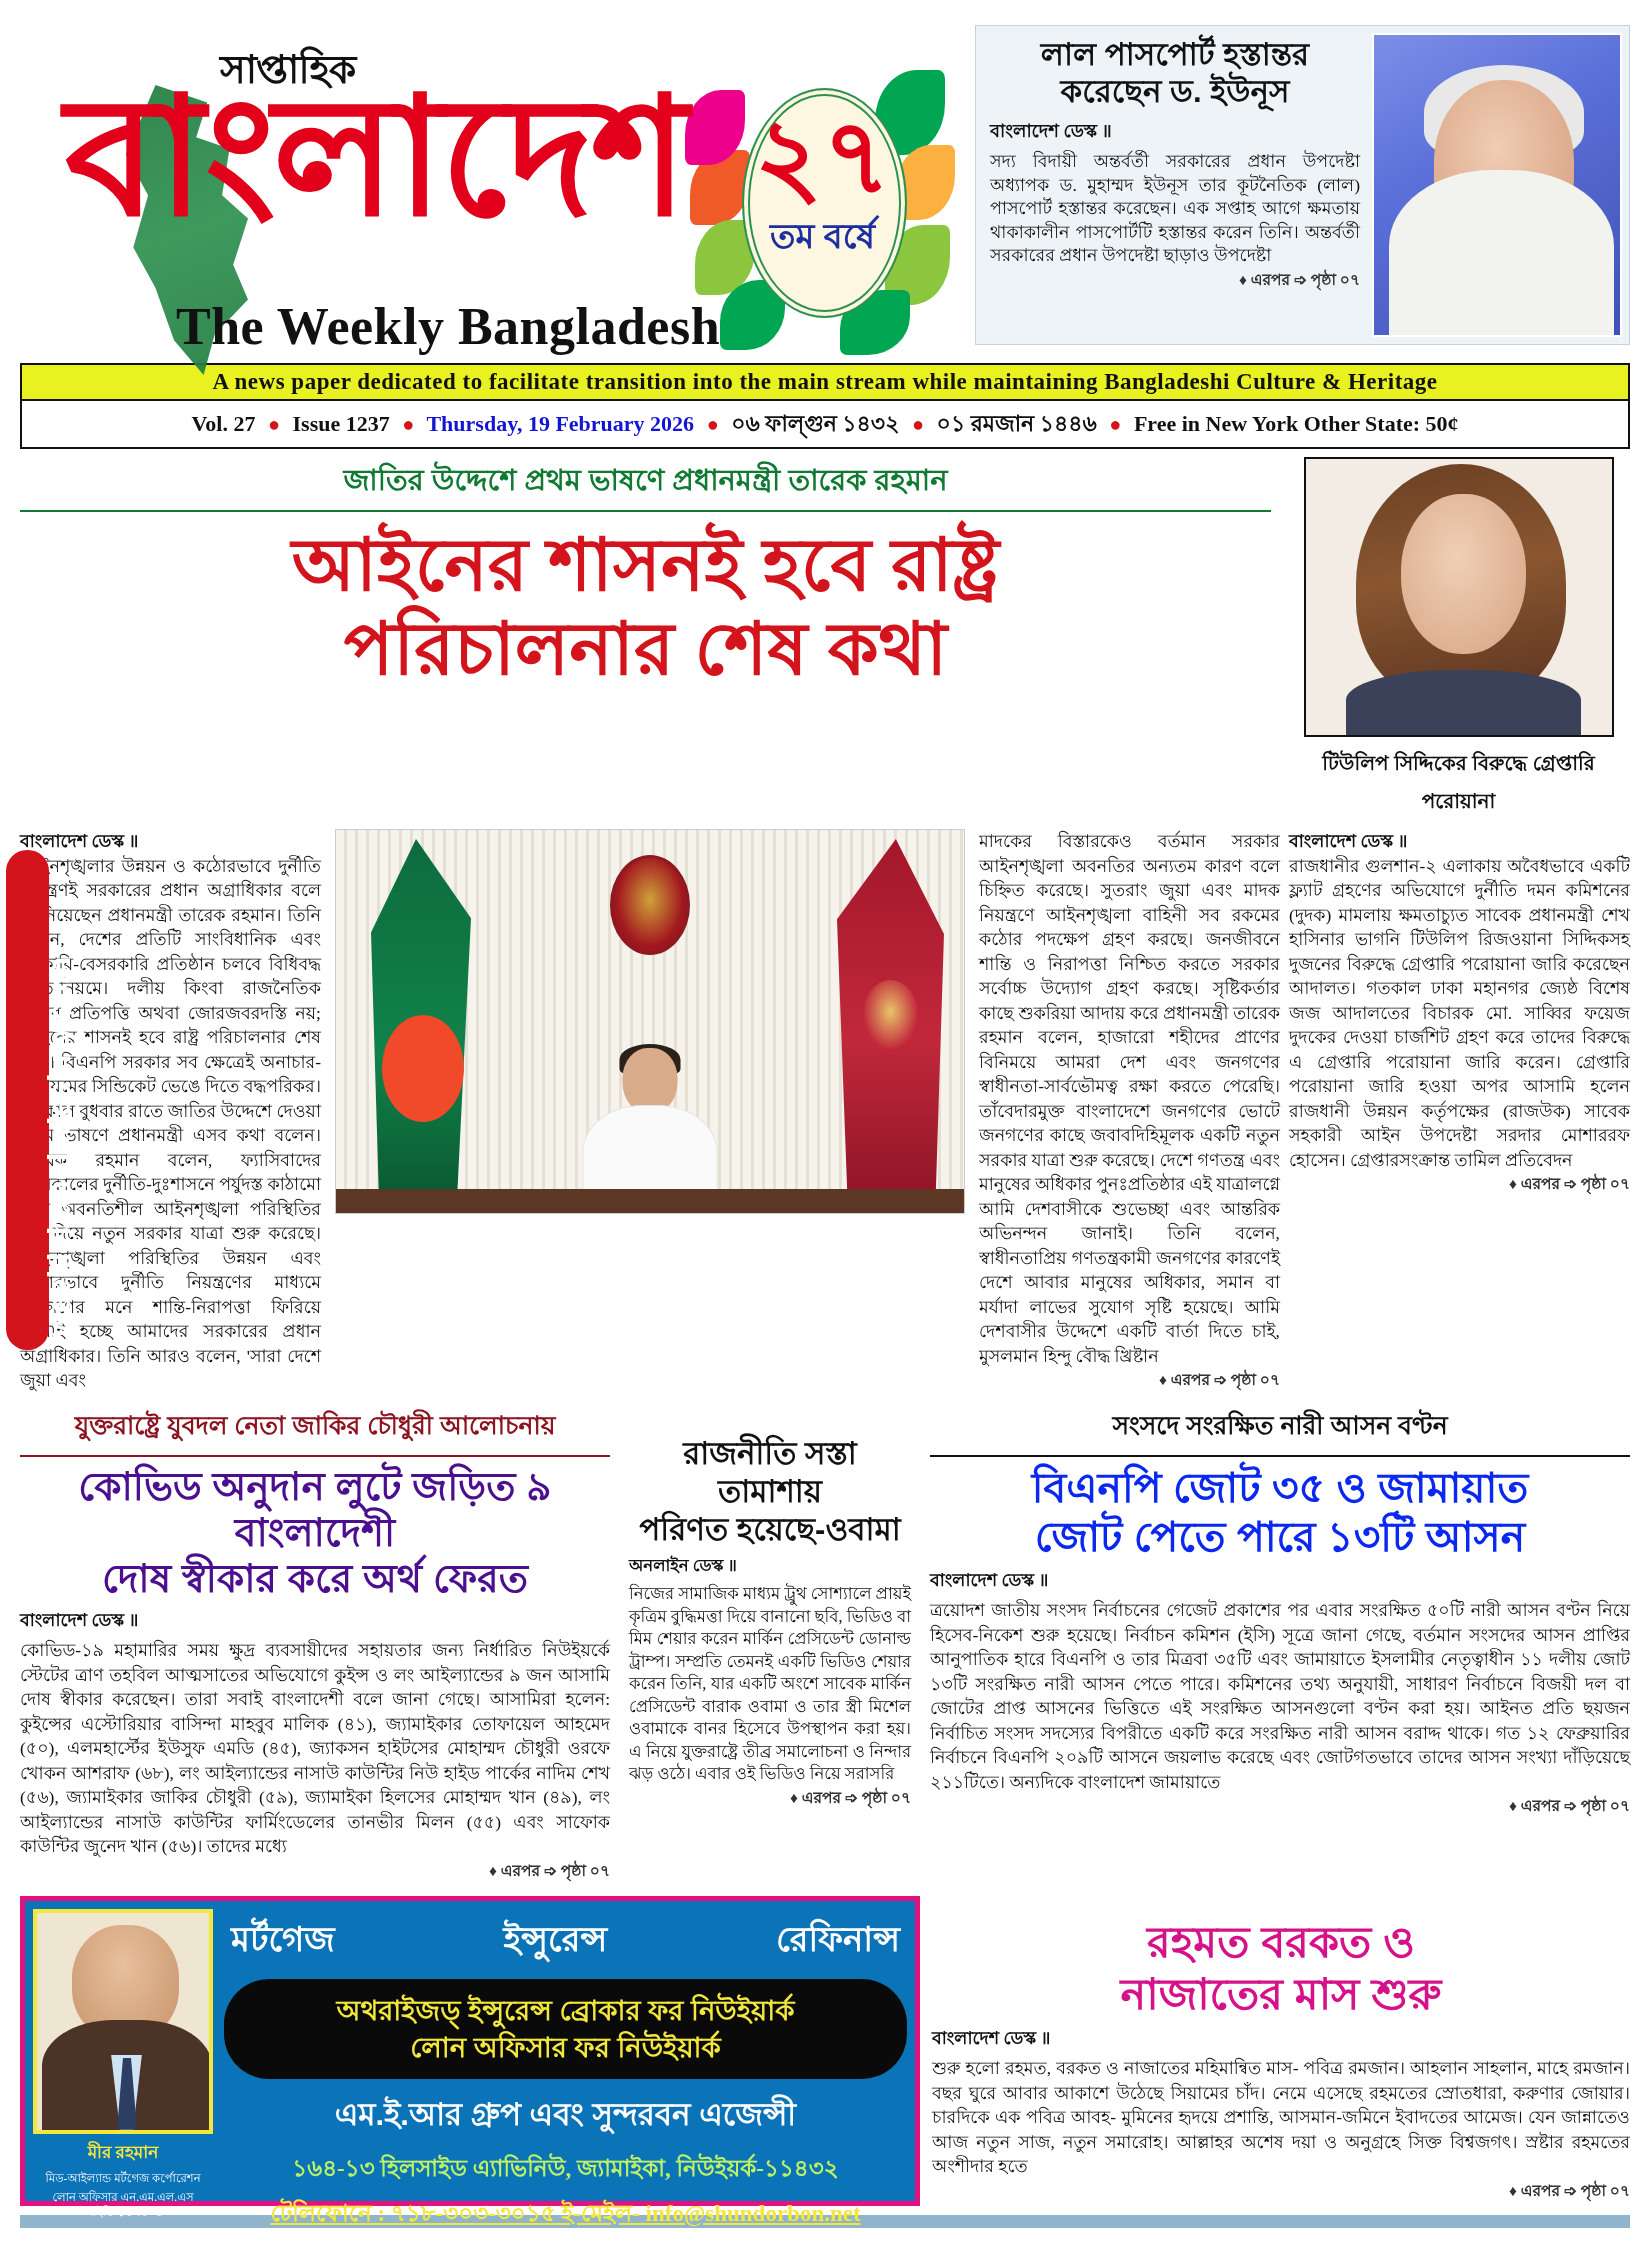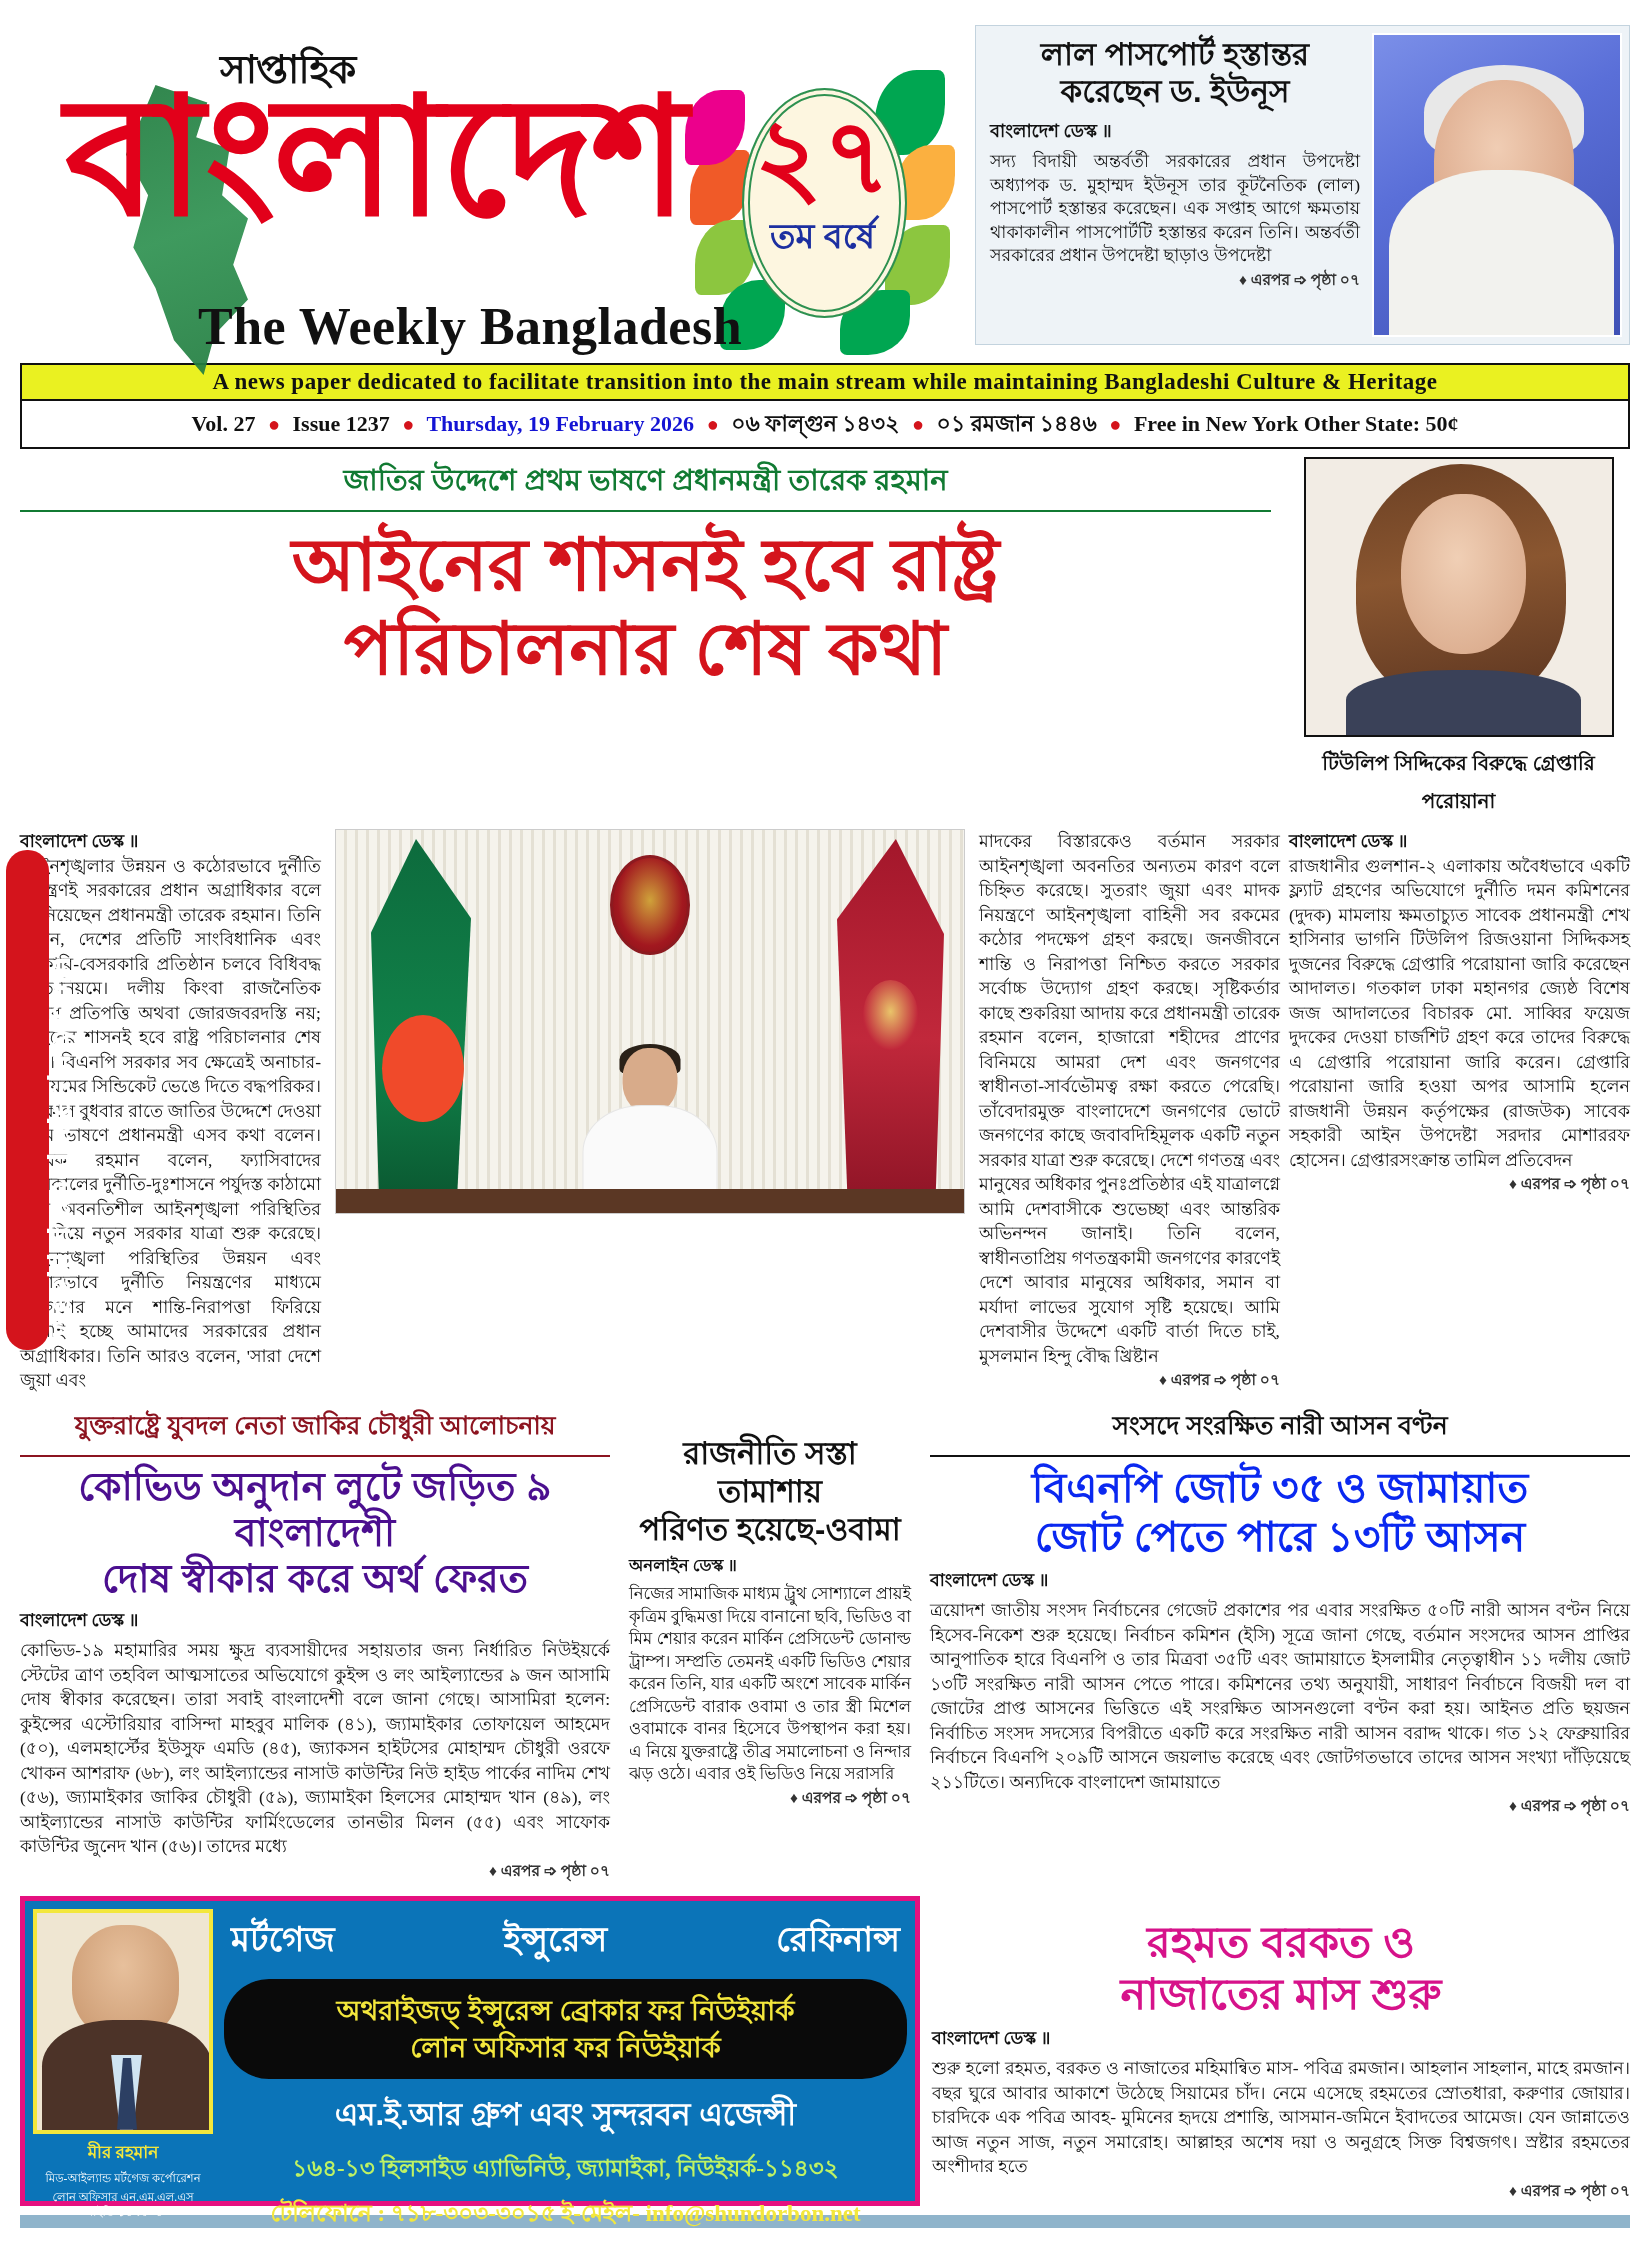--- a/index.html
+++ b/index.html
@@ -31,21 +31,21 @@
   }
   .map-silhouette {
     position:absolute; left:80px; top:70px; width:185px; height:290px;
     background:linear-gradient(160deg,#1f7a3d 0%, #2e9150 50%, #1f7a3d 100%);
     clip-path:polygon(30% 0%, 58% 6%, 52% 18%, 70% 22%, 66% 38%, 80% 46%,
       72% 62%, 80% 74%, 62% 86%, 56% 100%, 40% 88%, 30% 70%, 18% 56%, 26% 38%, 14% 24%, 30% 0%);
     opacity:.92; z-index:0;
   }
   .bangla-title, .saptahik { z-index:3; }
   .the-weekly {
-    position:absolute; left:178px; top:282px;
+    position:absolute; left:156px; top:282px;
     font-size:52px; font-weight:bold; color:#111;
     font-family:"Liberation Serif", serif;
     letter-spacing:0.5px; z-index:4;
   }
   .anniv-wrap { position:absolute; left:670px; top:45px; width:265px; height:285px; z-index:2; }
   .petal { position:absolute; border-radius:60% 10% 60% 10%; }
   .anniv-oval {
     position:absolute; left:52px; top:27.5px; width:165px; height:230px;
     border-radius:50%; background:#fdf6e0; border:2.5px solid #2e9150;
     box-shadow:inset 0 0 0 4px #fdf6e0, inset 0 0 0 6px #2e9150;
@@ -224,21 +224,21 @@
   }
   .ad-black {
     margin-top:9px; background:#0a0a0a; border-radius:45px; padding:13px 20px;
     text-align:center;
   }
   .ad-black div { color:#f3e73c; font-weight:bold; font-size:27.5px; line-height:37px;
     font-family:"Liberation Sans", sans-serif; }
   .ad-company { text-align:center; color:#fff; font-weight:bold; font-size:31px; margin-top:11px;
     font-family:"Liberation Sans", sans-serif; }
   .ad-address { text-align:center; color:#bef264; font-weight:bold; font-size:23px; margin-top:8px; }
-  .ad-phone { text-align:center; color:#f3e73c; font-weight:bold; font-size:23px; margin-top:6px; }
+  .ad-phone { text-align:center; color:#f3e73c; font-weight:bold; font-size:23px; margin-top:6px;text-decoration:underline; }
   .tier3-right { flex:1; padding-left:12px; }
   .pink-head {
     text-align:center; font-weight:bold; color:#d6128a; font-size:43px; line-height:52px;
     font-family:"Liberation Sans", sans-serif;
   }
 
   
   .sidetab {
     position:absolute; left:6px; top:850px; width:43px; height:500px;
     background:#d4141c; border-radius:21px; color:#fff;

